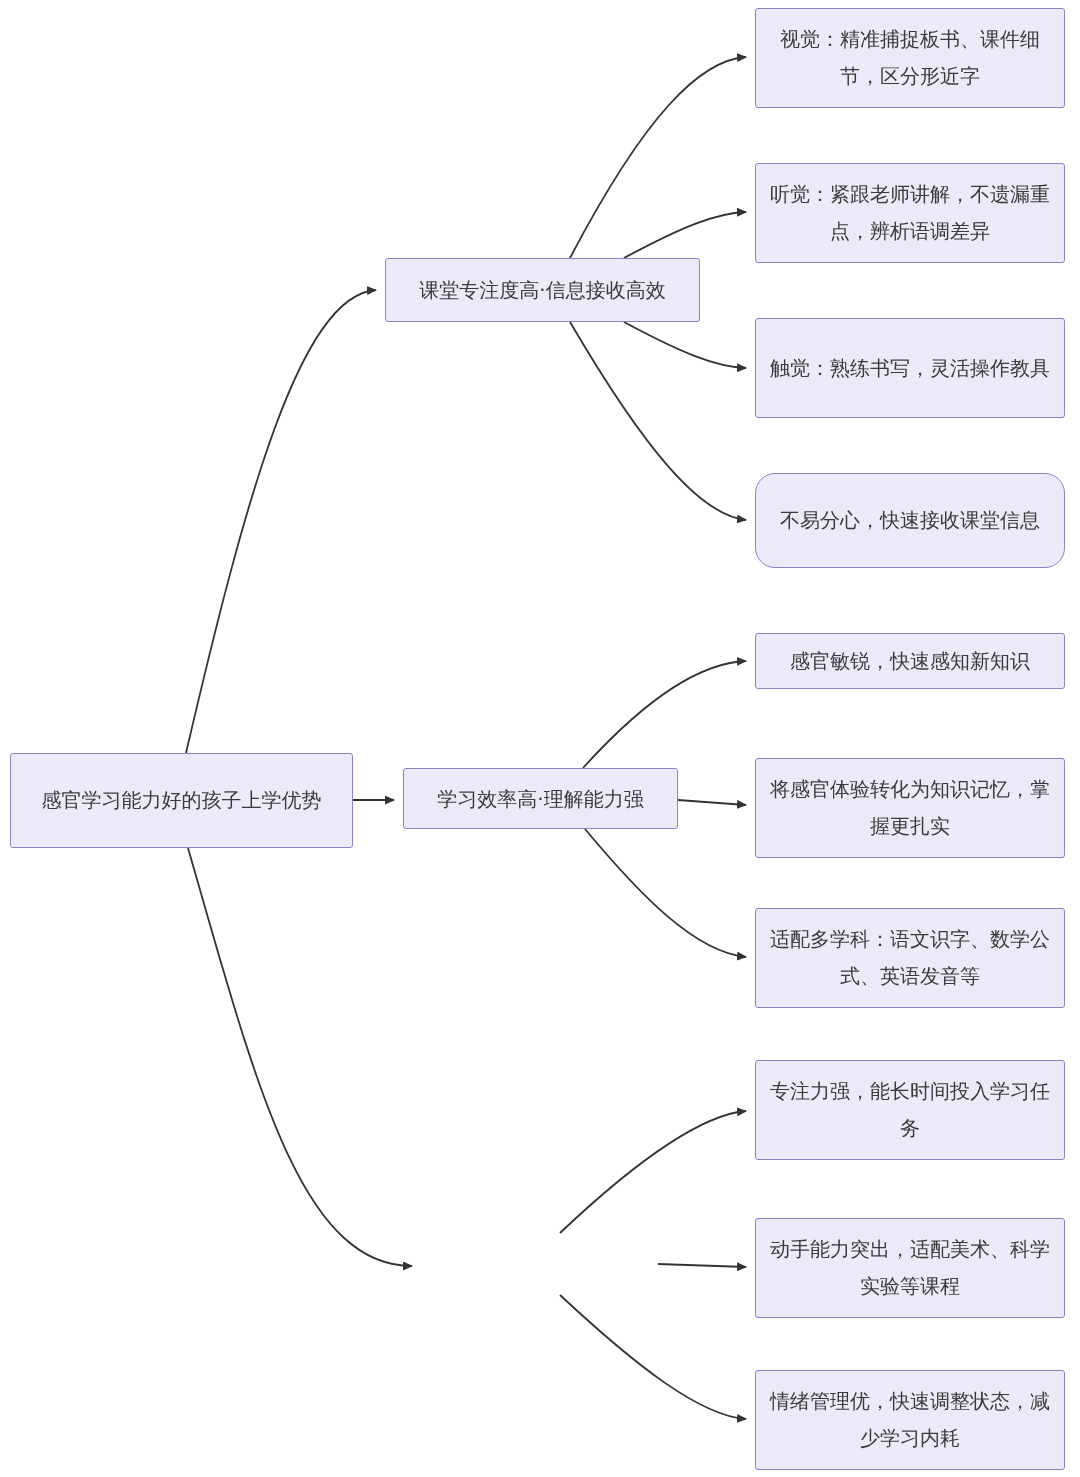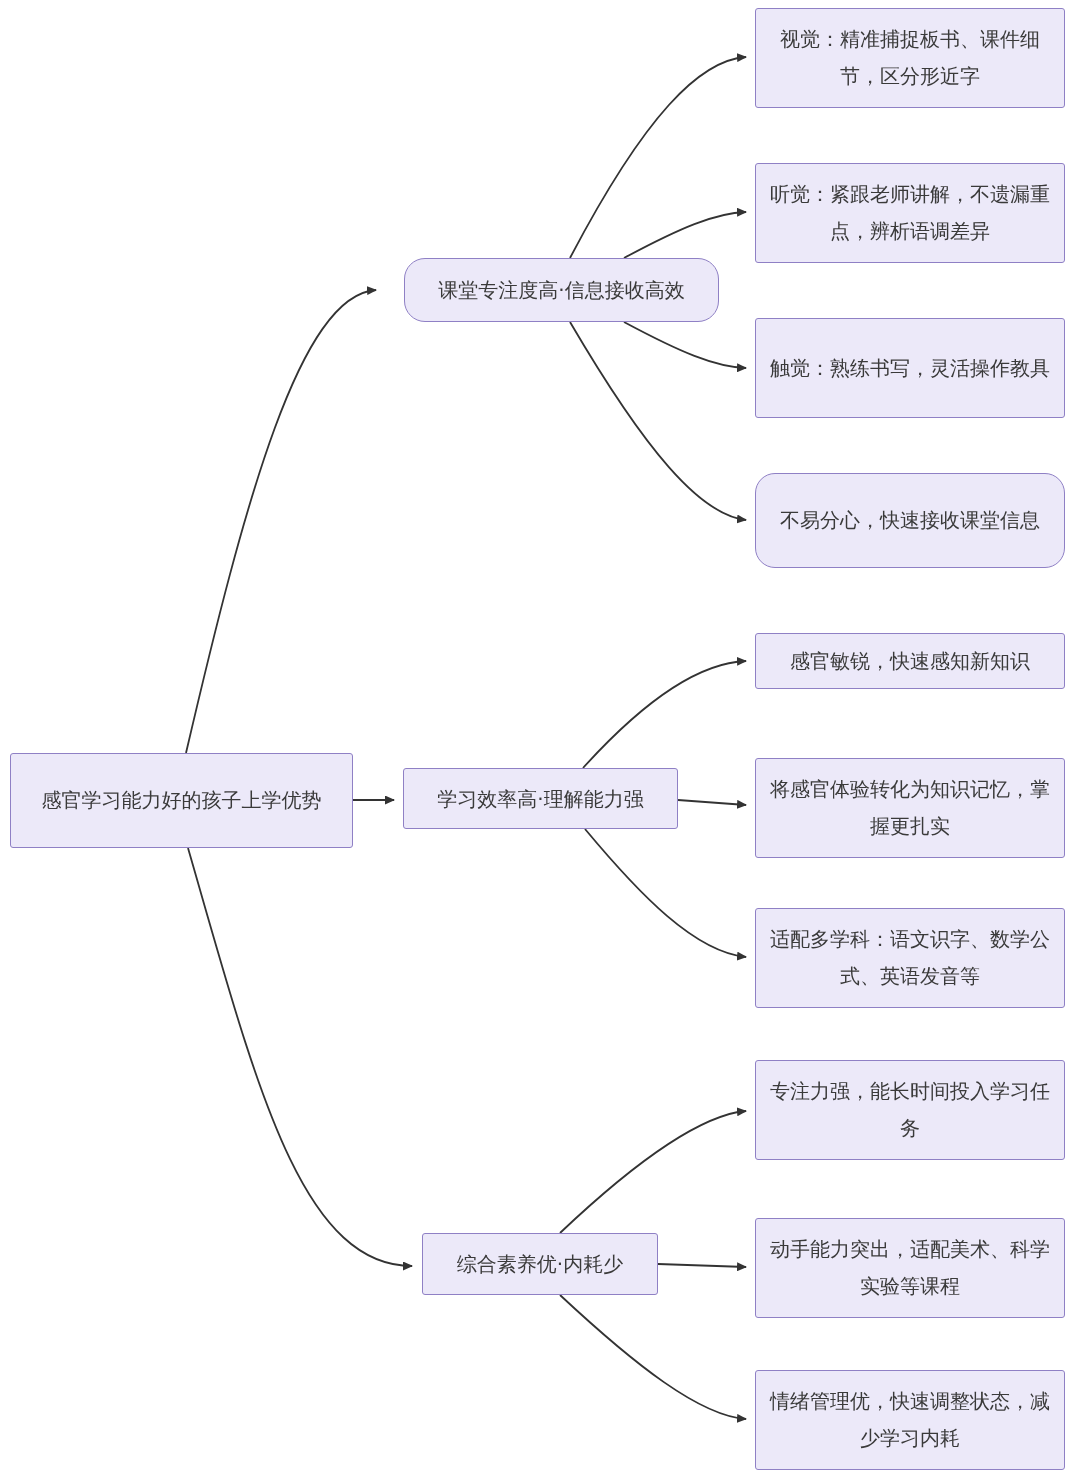--- a/index.html
+++ b/index.html
@@ -65,23 +65,22 @@
       <path marker-end="url(#arrow)" d="M 585 829 C 640 895, 695 952, 746 957"></path>
 
       <path marker-end="url(#arrow)" d="M 560 1233 C 635 1162, 700 1115, 746 1111"></path>
       <path marker-end="url(#arrow)" d="M 658 1264 L 746 1267"></path>
       <path marker-end="url(#arrow)" d="M 560 1295 C 635 1365, 700 1416, 746 1419"></path>
     </g>
   </svg>
 
   <div class="node" style="left:10px; top:753px; width:343px; height:95px;">感官学习能力好的孩子上学优势</div>
 
-  <div class="node single" style="left:404px; top:258px; width:315px; height:64px;border-radius:21px;">课堂专注度高·信息接收高效</div>
+  <div class="node single" style="left:385px; top:258px; width:315px; height:64px;">课堂专注度高·信息接收高效</div>
   <div class="node single" style="left:403px; top:768px; width:275px; height:61px;">学习效率高·理解能力强</div>
-  <div class="node single" style="left:422px; top:1233px; width:236px; height:62px;">综合素养优·内耗少</div>
 
   <div class="node" style="left:755px; top:8px; width:310px; height:100px;">视觉：精准捕捉板书、课件细节，区分形近字</div>
   <div class="node" style="left:755px; top:163px; width:310px; height:100px;">听觉：紧跟老师讲解，不遗漏重点，辨析语调差异</div>
   <div class="node" style="left:755px; top:318px; width:310px; height:100px;">触觉：熟练书写，灵活操作教具</div>
   <div class="node" style="left:755px; top:473px; width:310px; height:95px;border-radius:20px;">不易分心，快速接收课堂信息</div>
 
   <div class="node single" style="left:755px; top:633px; width:310px; height:56px;">感官敏锐，快速感知新知识</div>
   <div class="node" style="left:755px; top:758px; width:310px; height:100px;">将感官体验转化为知识记忆，掌握更扎实</div>
   <div class="node" style="left:755px; top:908px; width:310px; height:100px;">适配多学科：语文识字、数学公式、英语发音等</div>
 

